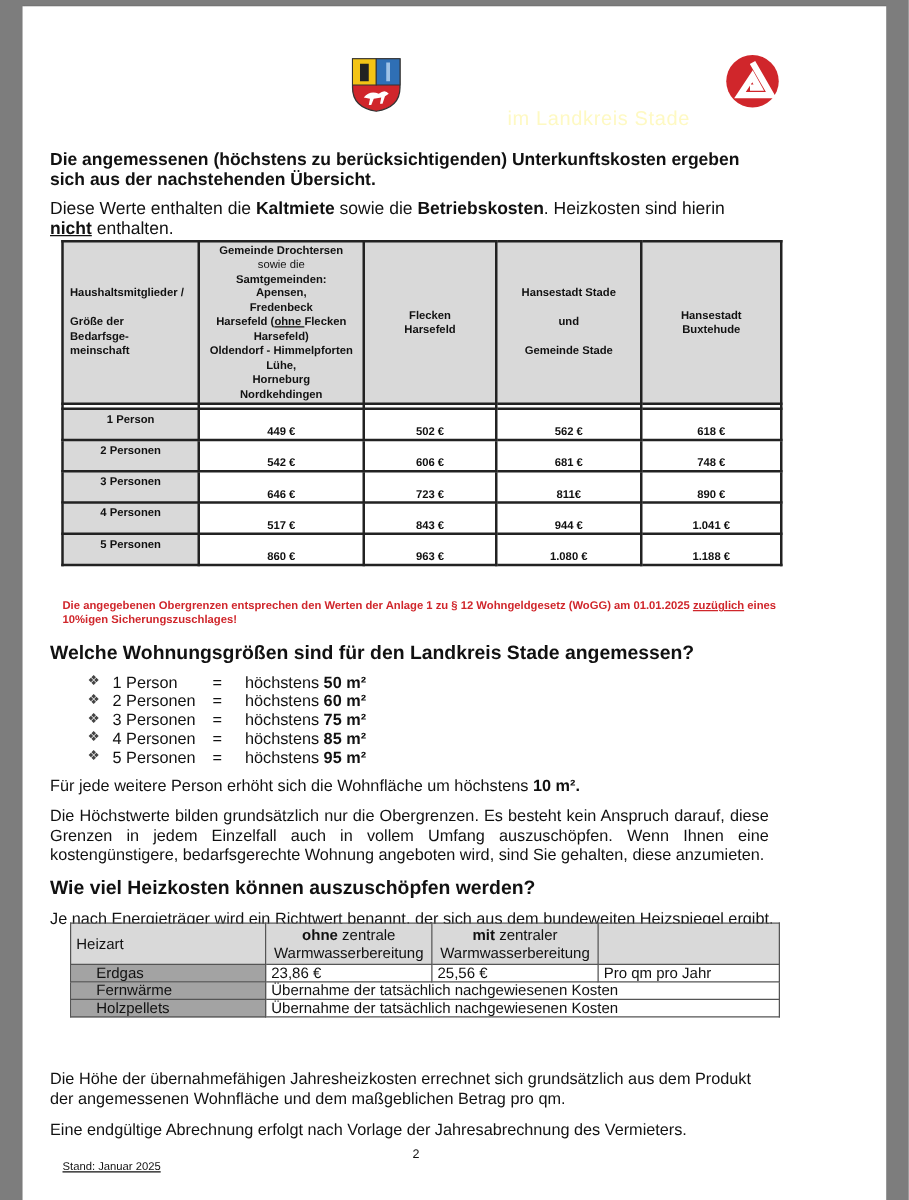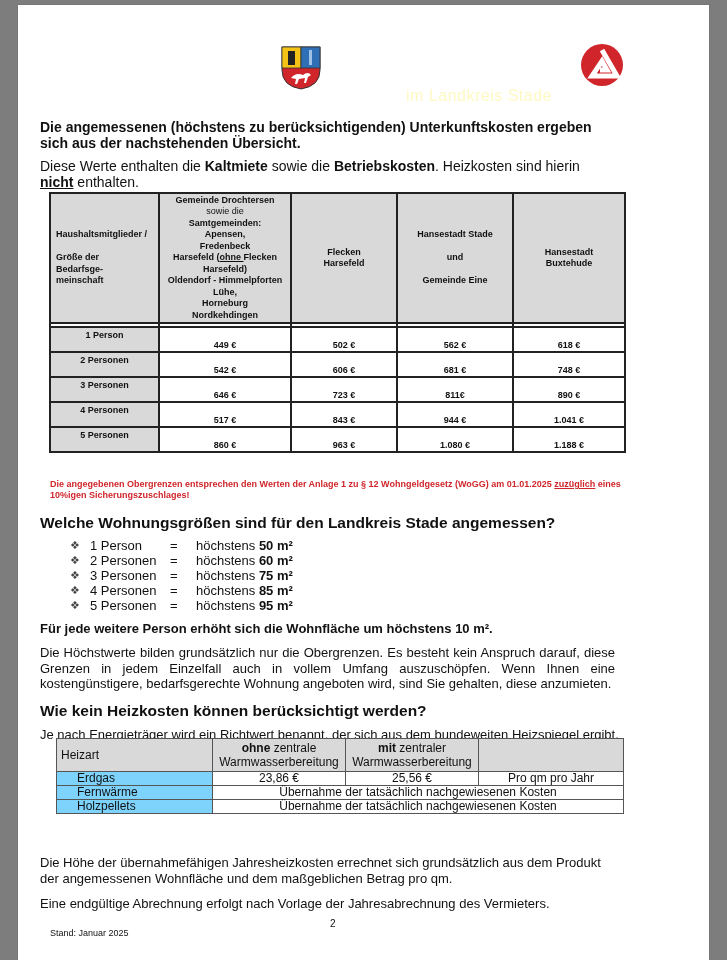--- a/index.html
+++ b/index.html
@@ -39,24 +39,24 @@
   ul.sizes { position: absolute; left: 70px; top: 538px; margin: 0; padding: 0; list-style: none; font-size: 13px; line-height: 15px; }
   ul.sizes li { display: flex; }
   .bul { width: 20px; color: #444; font-size: 11px; }
   .who { width: 80px; }
   .eq { width: 26px; }
 
   table.heat { position: absolute; left: 56px; top: 738px; width: 568px; border-collapse: collapse; font-size: 12px; }
   table.heat td { border: 1px solid #555; padding: 0 4px; height: 13px; line-height: 13px; }
   table.heat .hd td { background: #d9d9d9; height: 32px; text-align: center; line-height: 14px; }
   table.heat .hd td.first { text-align: left; }
-  table.heat td.k { background: #7dd3fc; width: 131px; padding-left: 20px; }
-  table.heat td.c { text-align: center; }
+  table.heat td.k { background: #a3a3a3; width: 131px; padding-left: 20px; }
+  table.heat td.c { }
   .footer-num { position: absolute; left: 330px; top: 918px; font-size: 10px; }
-  .stand { position: absolute; left: 50px; top: 928px; font-size: 9px; }
+  .stand { position: absolute; left: 50px; top: 928px; font-size: 9px; text-decoration: underline; }
 </style>
 </head>
 <body>
 
 <div class="page"></div>
 
 <div class="logo">
   <svg class="crest" viewBox="0 0 40 44">
     <path d="M1 1 H39 V24 Q39 40 20 43 Q1 40 1 24 Z" fill="#d0262b" stroke="#333" stroke-width="1"></path>
     <rect x="1" y="1" width="19" height="21" fill="#f3c416" stroke="#333" stroke-width="0.8"></rect>
@@ -100,21 +100,21 @@
       <div>Horneburg</div>
       <div>Nordkehdingen</div>
     </td>
     <td style="width:100px">
       <div>Flecken</div>
       <div>Harsefeld</div>
     </td>
     <td style="width:110px">
       <div>Hansestadt Stade</div><br>
       <div>und</div><br>
-      <div>Gemeinde Eine</div>
+      <div>Gemeinde Stade</div>
     </td>
     <td>
       <div>Hansestadt</div>
       <div>Buxtehude</div>
     </td>
   </tr>
   <tr class="sep">
         <td></td>
         <td></td>
         <td></td>
@@ -164,24 +164,24 @@
 </div>
 
 <div class="p h2" style="top:515px;">Welche Wohnungsgrößen sind für den Landkreis Stade angemessen?</div>
 <ul class="sizes">
   <li><span class="bul">❖</span><span class="who">1 Person</span><span class="eq">=</span><span>höchstens </span>&nbsp;<b>50 m²</b></li>
   <li><span class="bul">❖</span><span class="who">2 Personen</span><span class="eq">=</span><span>höchstens </span>&nbsp;<b>60 m²</b></li>
   <li><span class="bul">❖</span><span class="who">3 Personen</span><span class="eq">=</span><span>höchstens </span>&nbsp;<b>75 m²</b></li>
   <li><span class="bul">❖</span><span class="who">4 Personen</span><span class="eq">=</span><span>höchstens </span>&nbsp;<b>85 m²</b></li>
   <li><span class="bul">❖</span><span class="who">5 Personen</span><span class="eq">=</span><span>höchstens </span>&nbsp;<b>95 m²</b></li>
 </ul>
-<div class="p" style="top:621px; font-size:13px;font-weight:bold;"><span>Für jede weitere Person erhöht sich die Wohnfläche um höchstens </span><b>10 m².</b></div>
+<div class="p" style="top:621px; font-size:13px;"><span>Für jede weitere Person erhöht sich die Wohnfläche um höchstens </span><b>10 m².</b></div>
 <div class="p" style="top:645px; font-size:13px; text-align:justify; line-height:15.5px;">Die Höchstwerte bilden grundsätzlich nur die Obergrenzen. Es besteht kein Anspruch darauf, diese Grenzen in jedem Einzelfall auch in vollem Umfang auszuschöpfen. Wenn Ihnen eine kostengünstigere, bedarfsgerechte Wohnung angeboten wird, sind Sie gehalten, diese anzumieten.</div>
 
-<div class="p h2" style="top:703px;">Wie kein Heizkosten können berücksichtigt werden?</div>
+<div class="p h2" style="top:703px;">Wie viel Heizkosten können auszuschöpfen werden?</div>
 <div class="p" style="top:727px; font-size:13px; width:590px;">Je nach Energieträger wird ein Richtwert benannt, der sich aus dem bundeweiten Heizspiegel ergibt.</div>
 <table class="heat">
   <tbody>
       <tr class="hd">
     <td class="first" style="width:131px">Heizart</td>
     <td style="width:124px"><b>ohne</b><span> zentrale</span><br><span>Warmwasserbereitung</span></td>
     <td style="width:124px"><b>mit</b><span> zentraler</span><br><span>Warmwasserbereitung</span></td>
     <td></td>
   </tr>
   <tr>

